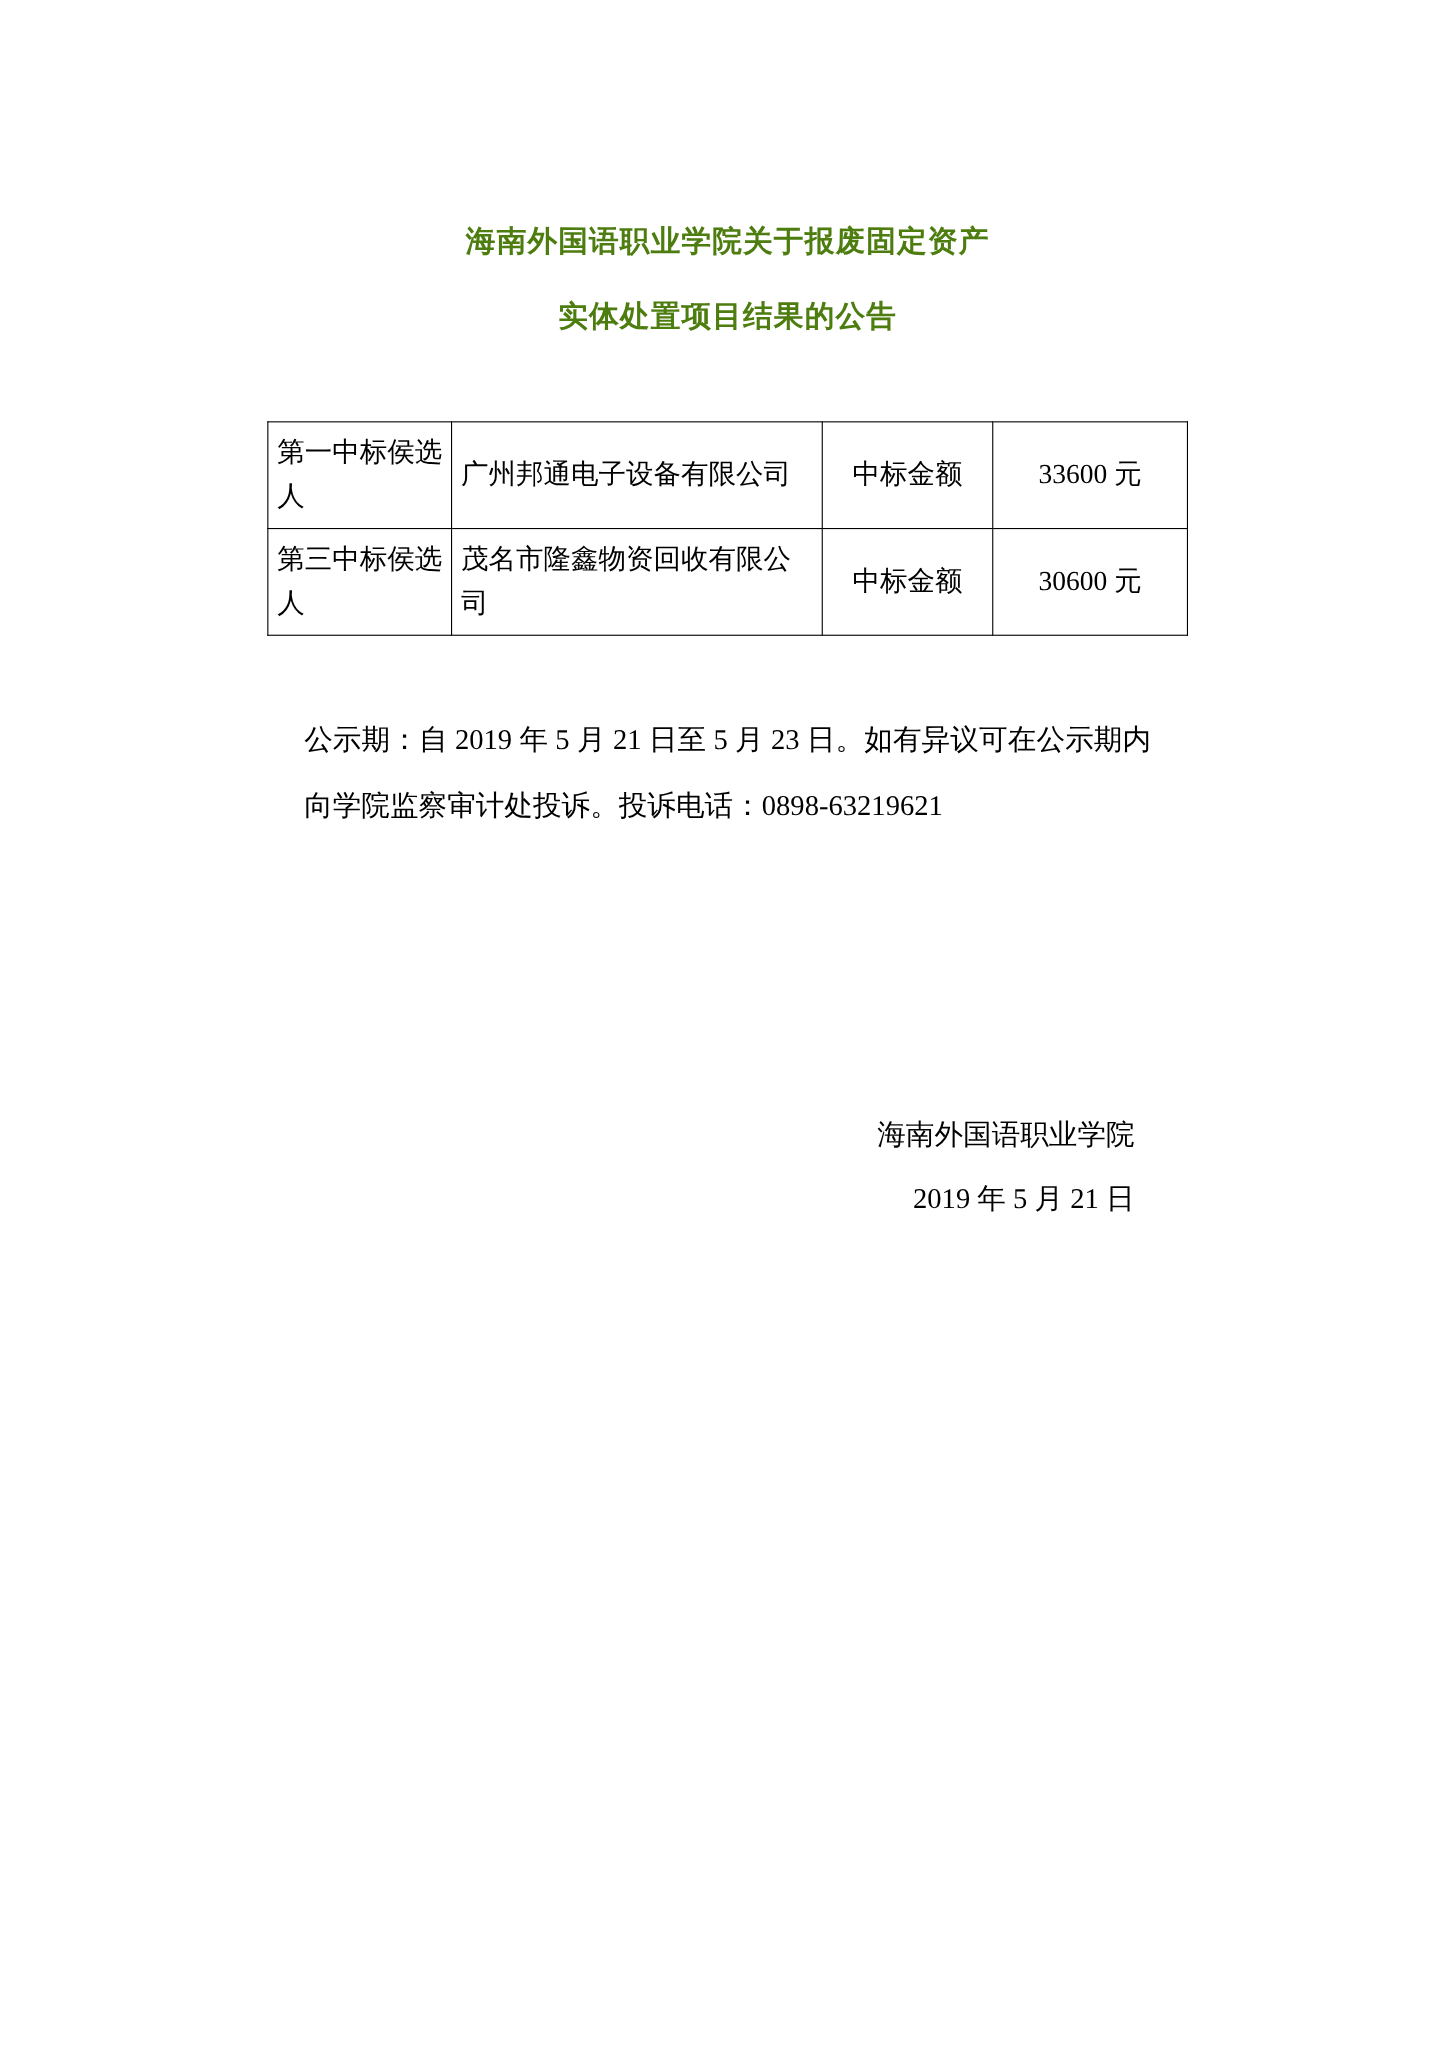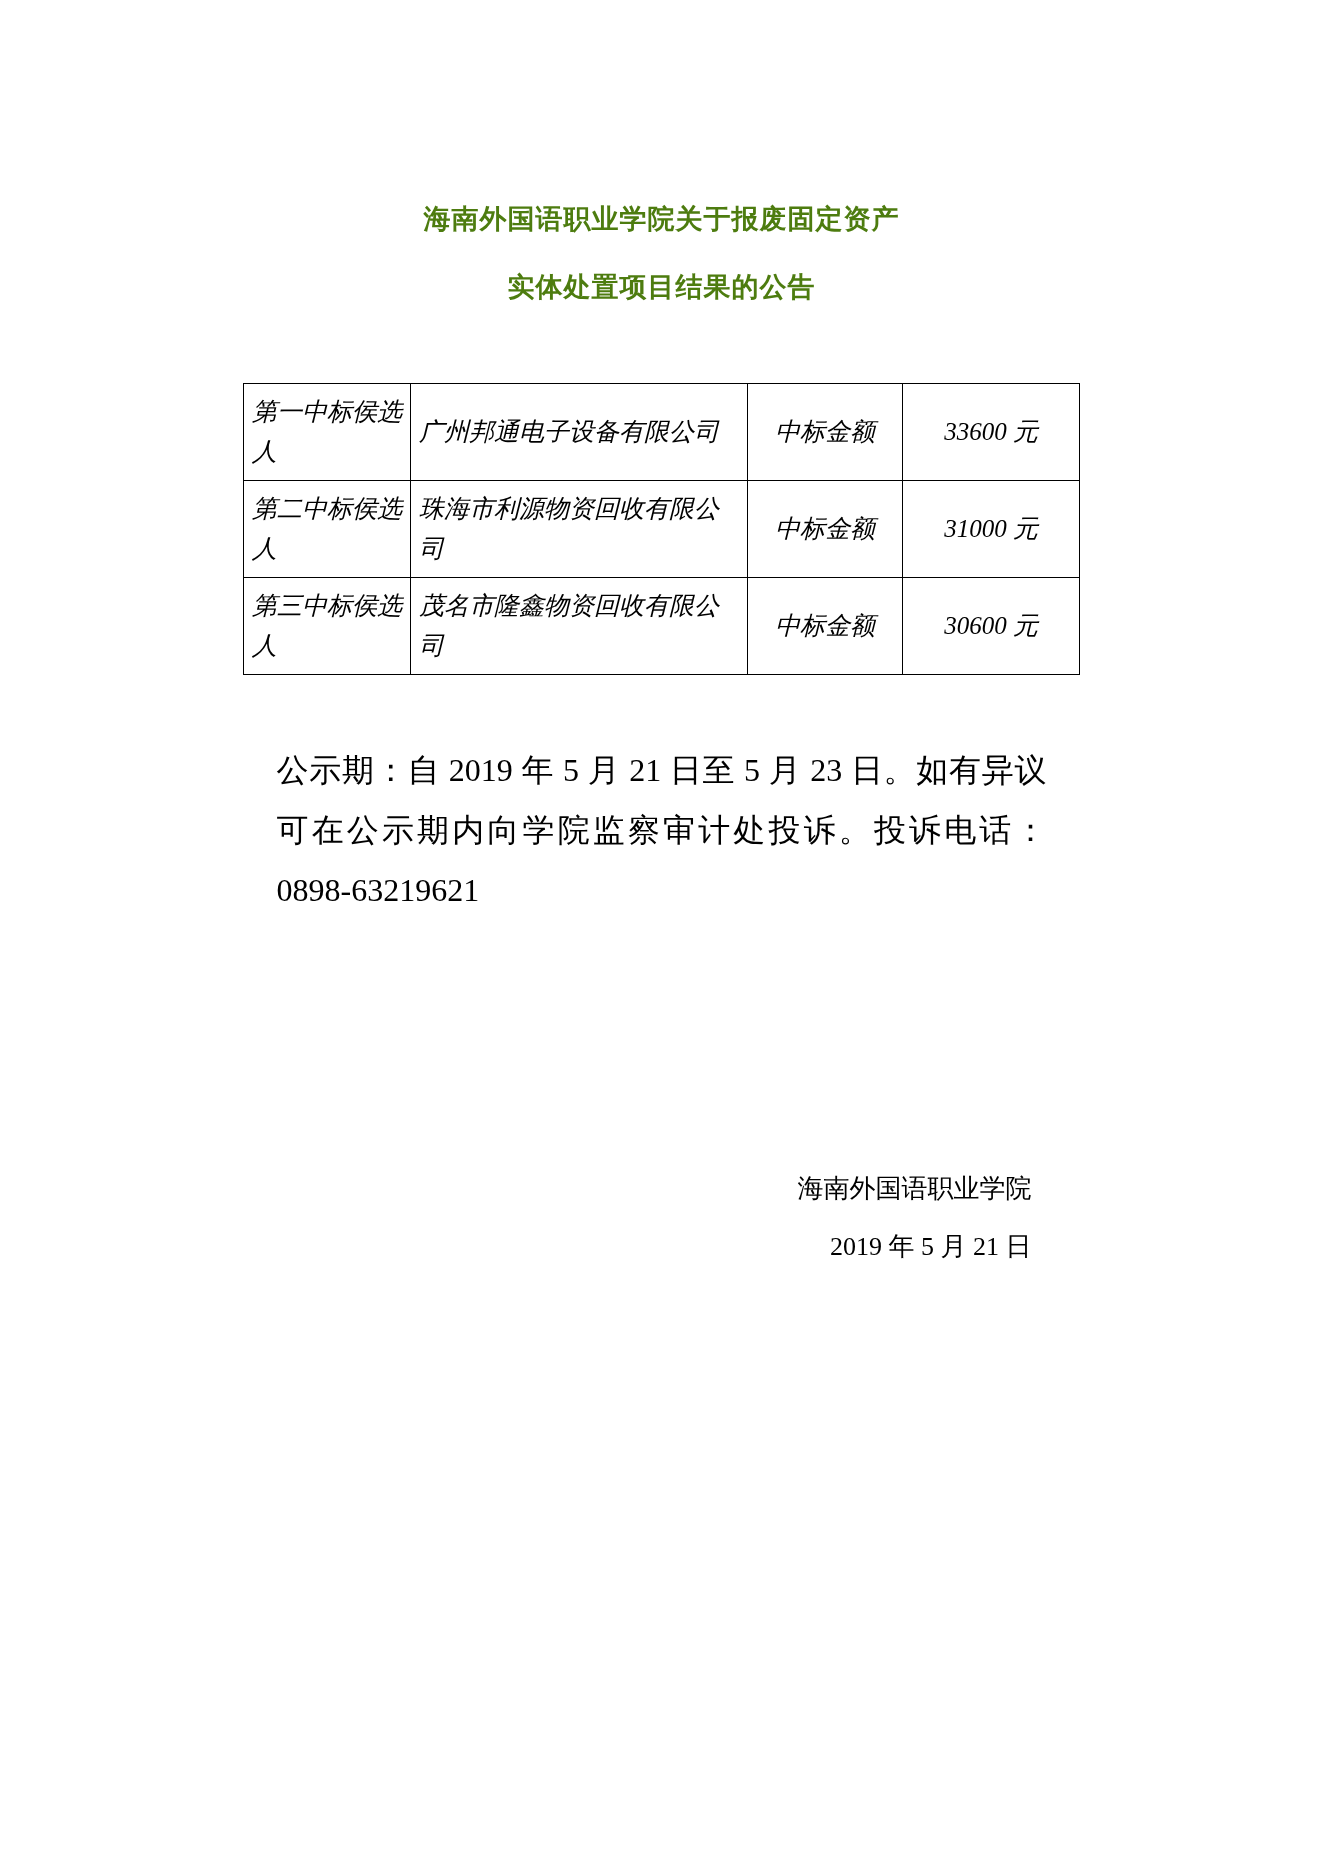--- a/index.html
+++ b/index.html
@@ -50,27 +50,27 @@
     font-family: "Liberation Serif", "DejaVu Serif", serif;
   }
   td.c-center { text-align: center; }
   td.c-left { text-align: left; }
   .cell-label-1 { width: 150px; }
   .cell-name { width: 320px; }
   .cell-label-2 { width: 138px; }
   .cell-amount { width: 160px; }
 
   .row-h { height: 62px; }
-  .row-tall { height: 90px; font-style: italic; }
+  .row-tall { height: 90px; }
 
   .notice {
     margin: 0 auto;
     width: 770px;
     margin-top: 65px;
-    font-size: 32px;
+    font-size: 26px;
     line-height: 60px;
     text-align: justify;
   }
   .signature {
     width: 770px;
     margin: 0 auto;
     margin-top: 240px;
     text-align: right;
     font-size: 26px;
     line-height: 58px;
@@ -90,26 +90,20 @@
 
   <table class="result-table">
     <tbody>
       <tr class="row-tall">
         <td class="c-left cell-label-1">第一中标侯选人</td>
         <td class="c-left cell-name">广州邦通电子设备有限公司</td>
         <td class="c-center cell-label-2">中标金额</td>
         <td class="c-center cell-amount">33600 元</td>
       </tr>
       <tr class="row-tall">
-        <td class="c-left cell-label-1">第二中标侯选人</td>
-        <td class="c-left cell-name">珠海市利源物资回收有限公司</td>
-        <td class="c-center cell-label-2">中标金额</td>
-        <td class="c-center cell-amount">31000 元</td>
-      </tr>
-      <tr class="row-tall">
         <td class="c-left cell-label-1">第三中标侯选人</td>
         <td class="c-left cell-name">茂名市隆鑫物资回收有限公司</td>
         <td class="c-center cell-label-2">中标金额</td>
         <td class="c-center cell-amount">30600 元</td>
       </tr>
     </tbody>
   </table>
 
   <div class="notice">公示期：自 2019 年 5 月 21 日至 5 月 23 日。如有异议可在公示期内向学院监察审计处投诉。投诉电话：0898-63219621</div>
 

